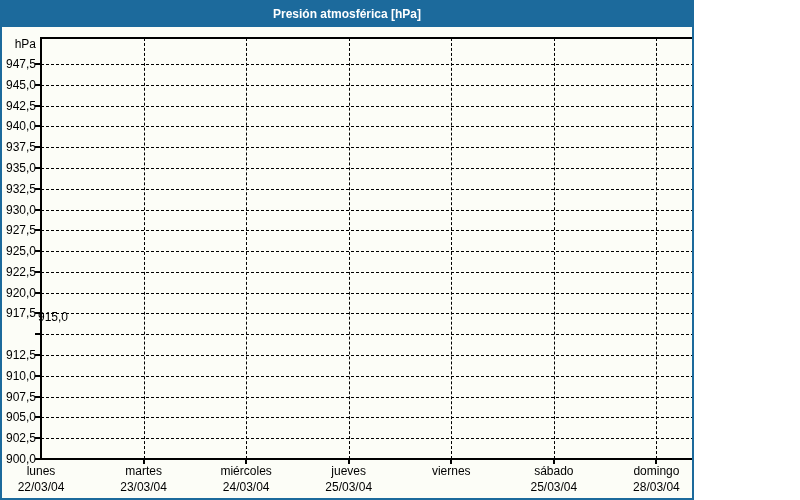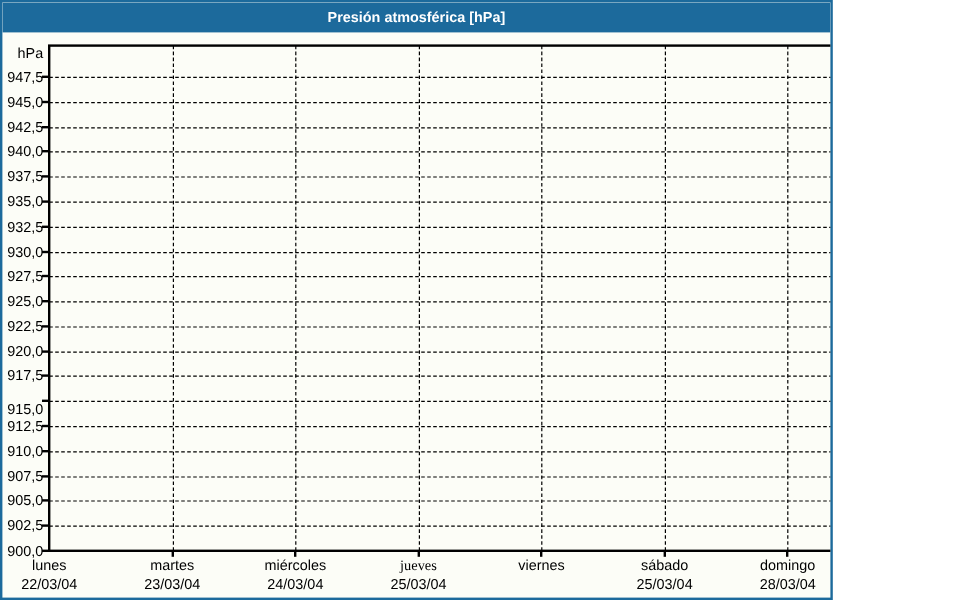--- a/index.html
+++ b/index.html
@@ -125,21 +125,21 @@
       <div class="h-grid" style="left: 39px; width: 718px; top: 249.105px;"></div>
       <div class="y-lab" style="top: 262.895px;">922,5</div>
       <div class="y-tick" style="left: 33px; top: 268.895px;"></div>
       <div class="h-grid" style="left: 39px; width: 718px; top: 269.895px;"></div>
       <div class="y-lab" style="top: 283.684px;">920,0</div>
       <div class="y-tick" style="left: 33px; top: 289.684px;"></div>
       <div class="h-grid" style="left: 39px; width: 718px; top: 290.684px;"></div>
       <div class="y-lab" style="top: 304.474px;">917,5</div>
       <div class="y-tick" style="left: 33px; top: 310.474px;"></div>
       <div class="h-grid" style="left: 39px; width: 718px; top: 311.474px;"></div>
-      <div class="y-lab" style="top: 332px;">915,0</div>
+      <div class="y-lab" style="top: 308px; margin-left: 32px;">915,0</div>
       <div class="y-tick" style="left: 33px; top: 331.263px;"></div>
       <div class="h-grid" style="left: 39px; width: 718px; top: 332.263px;"></div>
       <div class="y-lab" style="top: 346.053px;">912,5</div>
       <div class="y-tick" style="left: 33px; top: 352.053px;"></div>
       <div class="h-grid" style="left: 39px; width: 718px; top: 353.053px;"></div>
       <div class="y-lab" style="top: 366.842px;">910,0</div>
       <div class="y-tick" style="left: 33px; top: 372.842px;"></div>
       <div class="h-grid" style="left: 39px; width: 718px; top: 373.842px;"></div>
       <div class="y-lab" style="top: 387.632px;">907,5</div>
       <div class="y-tick" style="left: 33px; top: 393.632px;"></div>
@@ -154,21 +154,21 @@
       <div class="y-tick" style="left: 33px; top: 456px;"></div>
       <div class="x-day" style="left: -21px; top: 462px;">lunes</div>
       <div class="x-date" style="left: -21px; top: 478px;">22/03/04</div>
       <div class="v-grid" style="left: 141.571px; top: 36px; height: 421px;"></div>
       <div class="x-day" style="left: 81.5714px; top: 462px;">martes</div>
       <div class="x-date" style="left: 81.5714px; top: 478px;">23/03/04</div>
       <div class="v-grid" style="left: 244.143px; top: 36px; height: 421px;"></div>
       <div class="x-day" style="left: 184.143px; top: 462px;">miércoles</div>
       <div class="x-date" style="left: 184.143px; top: 478px;">24/03/04</div>
       <div class="v-grid" style="left: 346.714px; top: 36px; height: 421px;"></div>
-      <div class="x-day" style="left: 286.714px; top: 462px; font-family: Liberation Serif, serif;">jueves</div>
+      <div class="x-day" style="left: 286.714px; top: 462px;">jueves</div>
       <div class="x-date" style="left: 286.714px; top: 478px;">25/03/04</div>
       <div class="v-grid" style="left: 449.286px; top: 36px; height: 421px;"></div>
       <div class="x-day" style="left: 389.286px; top: 462px;">viernes</div>
       <div class="v-grid" style="left: 551.857px; top: 36px; height: 421px;"></div>
       <div class="x-day" style="left: 491.857px; top: 462px;">sábado</div>
       <div class="x-date" style="left: 491.857px; top: 478px;">25/03/04</div>
       <div class="v-grid" style="left: 654.429px; top: 36px; height: 421px;"></div>
       <div class="x-day" style="left: 594.429px; top: 462px;">domingo</div>
       <div class="x-date" style="left: 594.429px; top: 478px;">28/03/04</div>
       <div class="x-tick" style="left: 140.571px; top: 458px;"></div>

